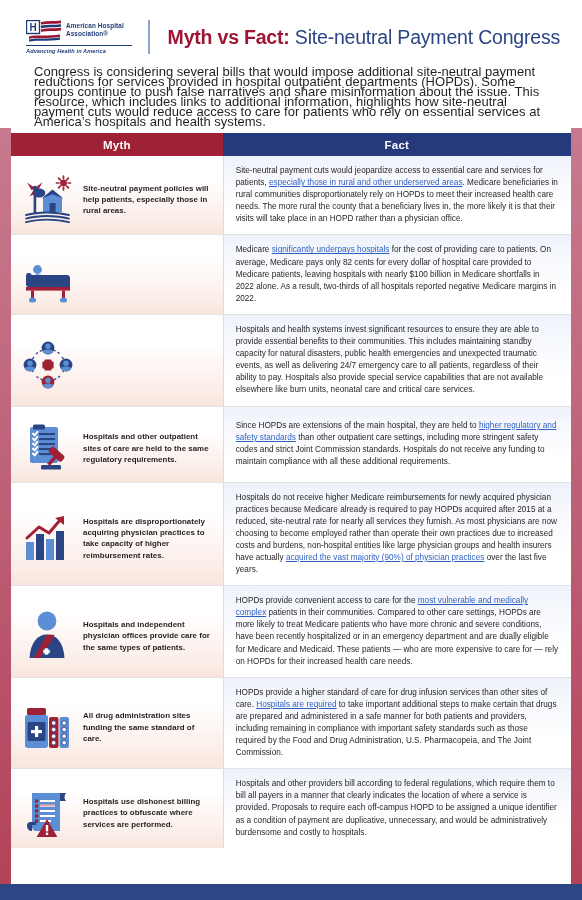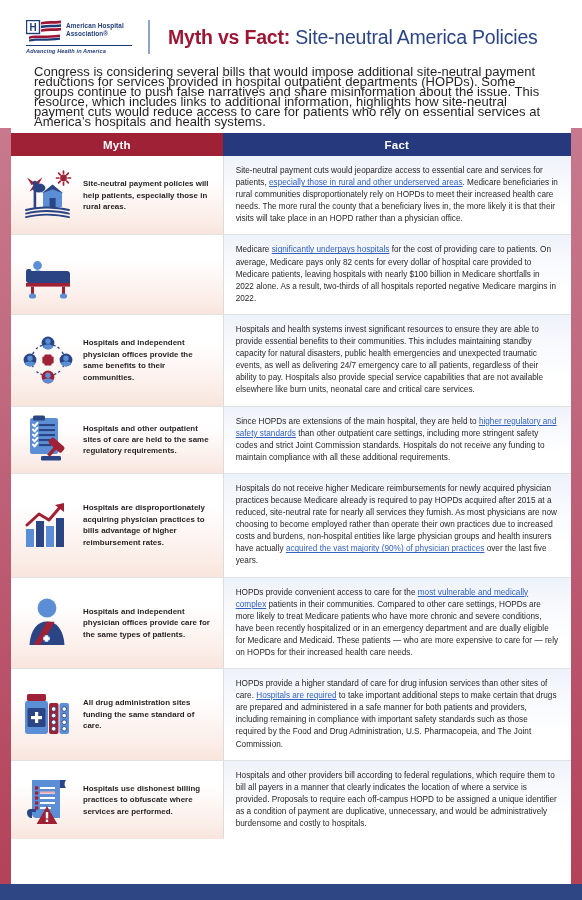--- a/index.html
+++ b/index.html
@@ -130,21 +130,21 @@
     border-bottom: 1px solid #e2e2e4;
     min-height: 0;
   }
   .row:last-child { border-bottom: none; }
 
   .cell-myth {
     flex: 0 0 37.8%;
     display: flex;
     align-items: center;
     gap: 9px;
-    padding: 7px 10px 7px 11px;
+    padding: 16px 10px 7px 11px;
     background: linear-gradient(180deg, #ffffff 0%, #ffffff 30%, #fbeee9 80%, #f8e5dd 100%);
   }
   .cell-fact {
     flex: 1 1 auto;
     padding: 9px 11px 9px 12px;
     background: linear-gradient(180deg, #eef2fa 0%, #f7f9fd 30%, #ffffff 70%, #ffffff 100%);
     display: flex;
     align-items: center;
     border-left: 1px solid #dcdcde;
   }
@@ -204,21 +204,21 @@
             <span>Association®</span>
           </span>
         </div>
         <div class="logo-rule"></div>
         <div class="logo-tag">Advancing Health in America</div>
       </div>
 
       <div class="vdiv"></div>
 
       <div class="title">
-        <span class="myth">Myth vs Fact:</span><span> Site-neutral America Policies</span>
+        <span class="myth">Myth vs Fact:</span><span> Site-neutral Payment Congress</span>
       </div>
     </div>
 
     <p class="intro">Congress is considering several bills that would impose additional site-neutral payment reductions for services provided in hospital outpatient departments (HOPDs). Some groups continue to push false narratives and share misinformation about the issue. This resource, which includes links to additional information, highlights how site-neutral payment cuts would reduce access to care for patients who rely on essential services at America’s hospitals and health systems.</p>
   </div>
 
   <div class="table">
     <div class="thead">
       <div class="th th-myth">Myth</div>
       <div class="th th-fact">Fact</div>
@@ -314,21 +314,20 @@
                   <circle cx="8" cy="24.2" r="2.7" fill="#5b8ed4"></circle>
         <path d="M2.6 29.4 C4.2 26.8 11.8 26.8 13.4 29.4 A6.4 6.4 0 0 1 2.6 29.4 Z" fill="#5b8ed4"></path>
       </g>
       <g>
         <circle cx="44" cy="26" r="6.4" fill="#2b4484"></circle>
                   <circle cx="44" cy="24.2" r="2.7" fill="#5b8ed4"></circle>
         <path d="M38.6 29.4 C40.2 26.8 47.8 26.8 49.4 29.4 A6.4 6.4 0 0 1 38.6 29.4 Z" fill="#5b8ed4"></path>
       </g>
     </svg>
             </div>
-            <div class="myth-text">Hospitals and independent physician offices provide the same benefits to their communities.</div>
           </div>
           <div class="cell-fact">
             <div class="fact-text">Hospitals and health systems invest significant resources to ensure they are able to provide essential benefits to their communities. This includes maintaining standby capacity for natural disasters, public health emergencies and unexpected traumatic events, as well as delivering 24/7 emergency care to all patients, regardless of their ability to pay. Hospitals also provide special service capabilities that are not available elsewhere like burn units, neonatal care and critical care services.</div>
           </div>
         </div>
         <div class="row">
           <div class="cell-myth">
             <div class="myth-icon">
     <svg viewBox="0 0 52 52" width="52" height="52">
       <rect x="8" y="4" width="28" height="36" rx="2" fill="#5b8ed4"></rect>
@@ -365,21 +364,21 @@
             <div class="myth-icon">
     <svg viewBox="0 0 52 52" width="52" height="52">
       <rect x="4" y="30" width="8" height="18" fill="#5b8ed4"></rect>
       <rect x="14" y="22" width="8" height="26" fill="#2b4484"></rect>
       <rect x="24" y="27" width="8" height="21" fill="#5b8ed4"></rect>
       <rect x="34" y="19" width="8" height="29" fill="#2b4484"></rect>
       <polyline points="5,26 17,15 27,21 39,7" fill="none" stroke="#9e2136" stroke-width="3" stroke-linecap="round" stroke-linejoin="round"></polyline>
       <polygon points="42,4 42,13 33,6" fill="#9e2136"></polygon>
     </svg>
             </div>
-            <div class="myth-text">Hospitals are disproportionately acquiring physician practices to bills advantage of higher reimbursement rates.</div>
+            <div class="myth-text">Hospitals are disproportionately acquiring physician practices to take capacity of higher reimbursement rates.</div>
           </div>
           <div class="cell-fact">
             <div class="fact-text">Hospitals do not receive higher Medicare reimbursements for newly acquired physician practices because Medicare already is required to pay HOPDs acquired after 2015 at a reduced, site-neutral rate for nearly all services they furnish. As most physicians are now choosing to become employed rather than operate their own practices due to increased costs and burdens, non-hospital entities like large physician groups and health insurers have actually <a href="#">acquired the vast majority (90%) of physician practices</a> over the last five years.</div>
           </div>
         </div>
         <div class="row">
           <div class="cell-myth">
             <div class="myth-icon">
     <svg viewBox="0 0 52 52" width="52" height="52">
       <circle cx="25" cy="11" r="9.4" fill="#5b8ed4"></circle>

